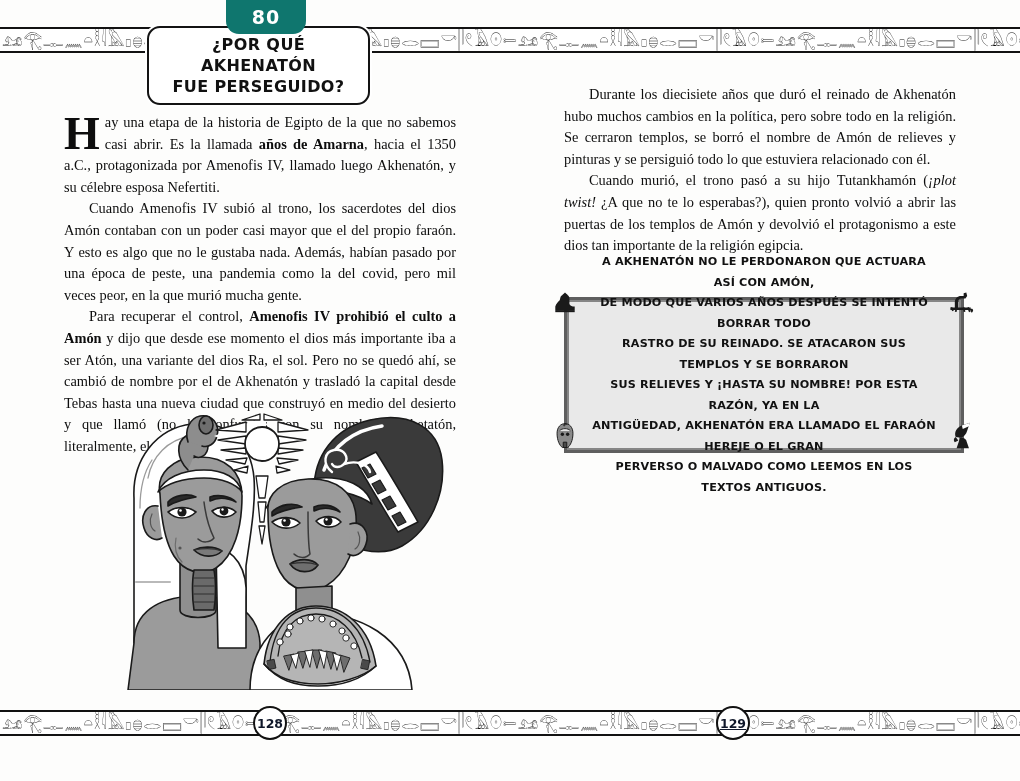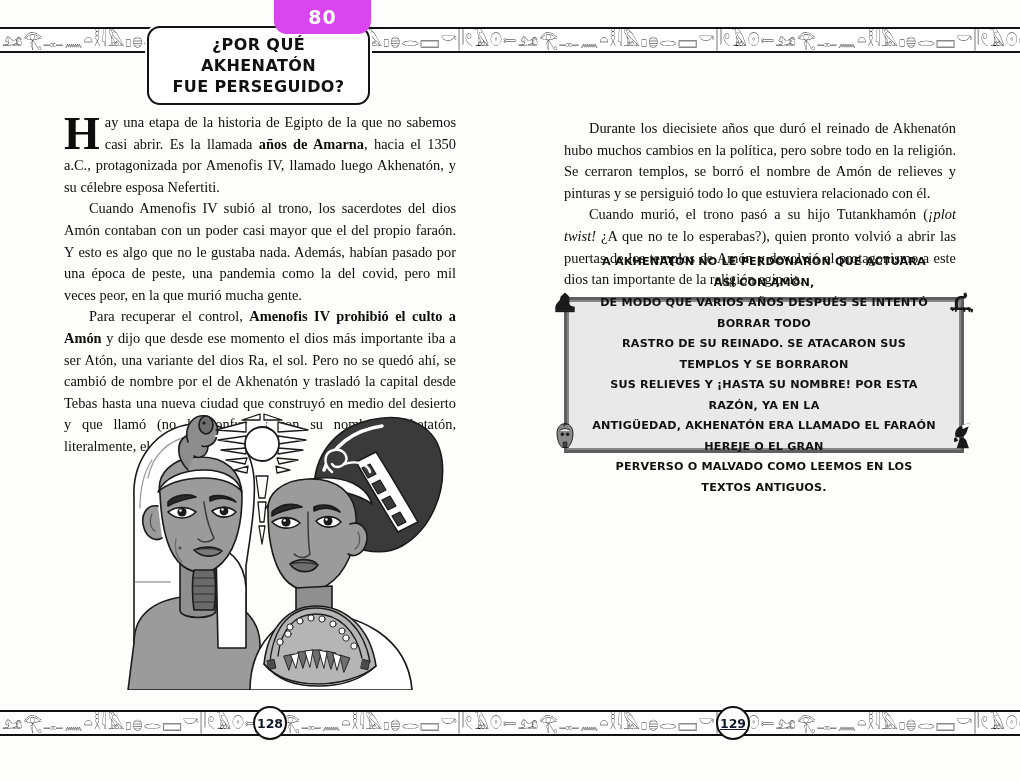--- a/index.html
+++ b/index.html
@@ -43,33 +43,32 @@
     transform-origin: center;
     padding-left: 2px;
   }
   #band-top { top: 27px; }
   #band-bottom { top: 710px; }
 
   
   #chapter-tab {
     position: absolute;
     left: 226px; top: 0;
-    width: 97px; height: 34px;
-    background: #d946ef;
+    width: 80px; height: 34px;
+    background: #0f766e;
     border-radius: 0 0 13px 13px;
     color: #ffffff;
     font-family: "DejaVu Sans", sans-serif;
     font-weight: bold;
     font-size: 19px;
     letter-spacing: 1px;
     display: flex;
     align-items: center;
     justify-content: center;
     z-index: 6;
-    margin-left: 48px;
   }
 
   
   #title-box {
     position: absolute;
     left: 147px; top: 26px;
     width: 223px; height: 79px;
     background: #ffffff;
     border: 2.5px solid #131313;
     border-radius: 13px;
@@ -96,21 +95,21 @@
     position: absolute;
     width: 392px;
     font-size: 14.4px;
     line-height: 21.6px;
     color: #0d0d0d;
     text-align: justify;
     text-justify: inter-word;
     hyphens: manual;
   }
   #col-left  { left: 64px;  top: 112px; }
-  #col-right { left: 564px; top: 118px; }
+  #col-right { left: 564px; top: 84px; }
 
   .col p { margin: 0; text-indent: 25px; }
   .col p.first { text-indent: 0; }
   .col b { font-weight: bold; }
   .col i { font-style: italic; }
 
   .dropcap {
     float: left;
     font-family: "Liberation Serif", serif;
     font-size: 46px;

